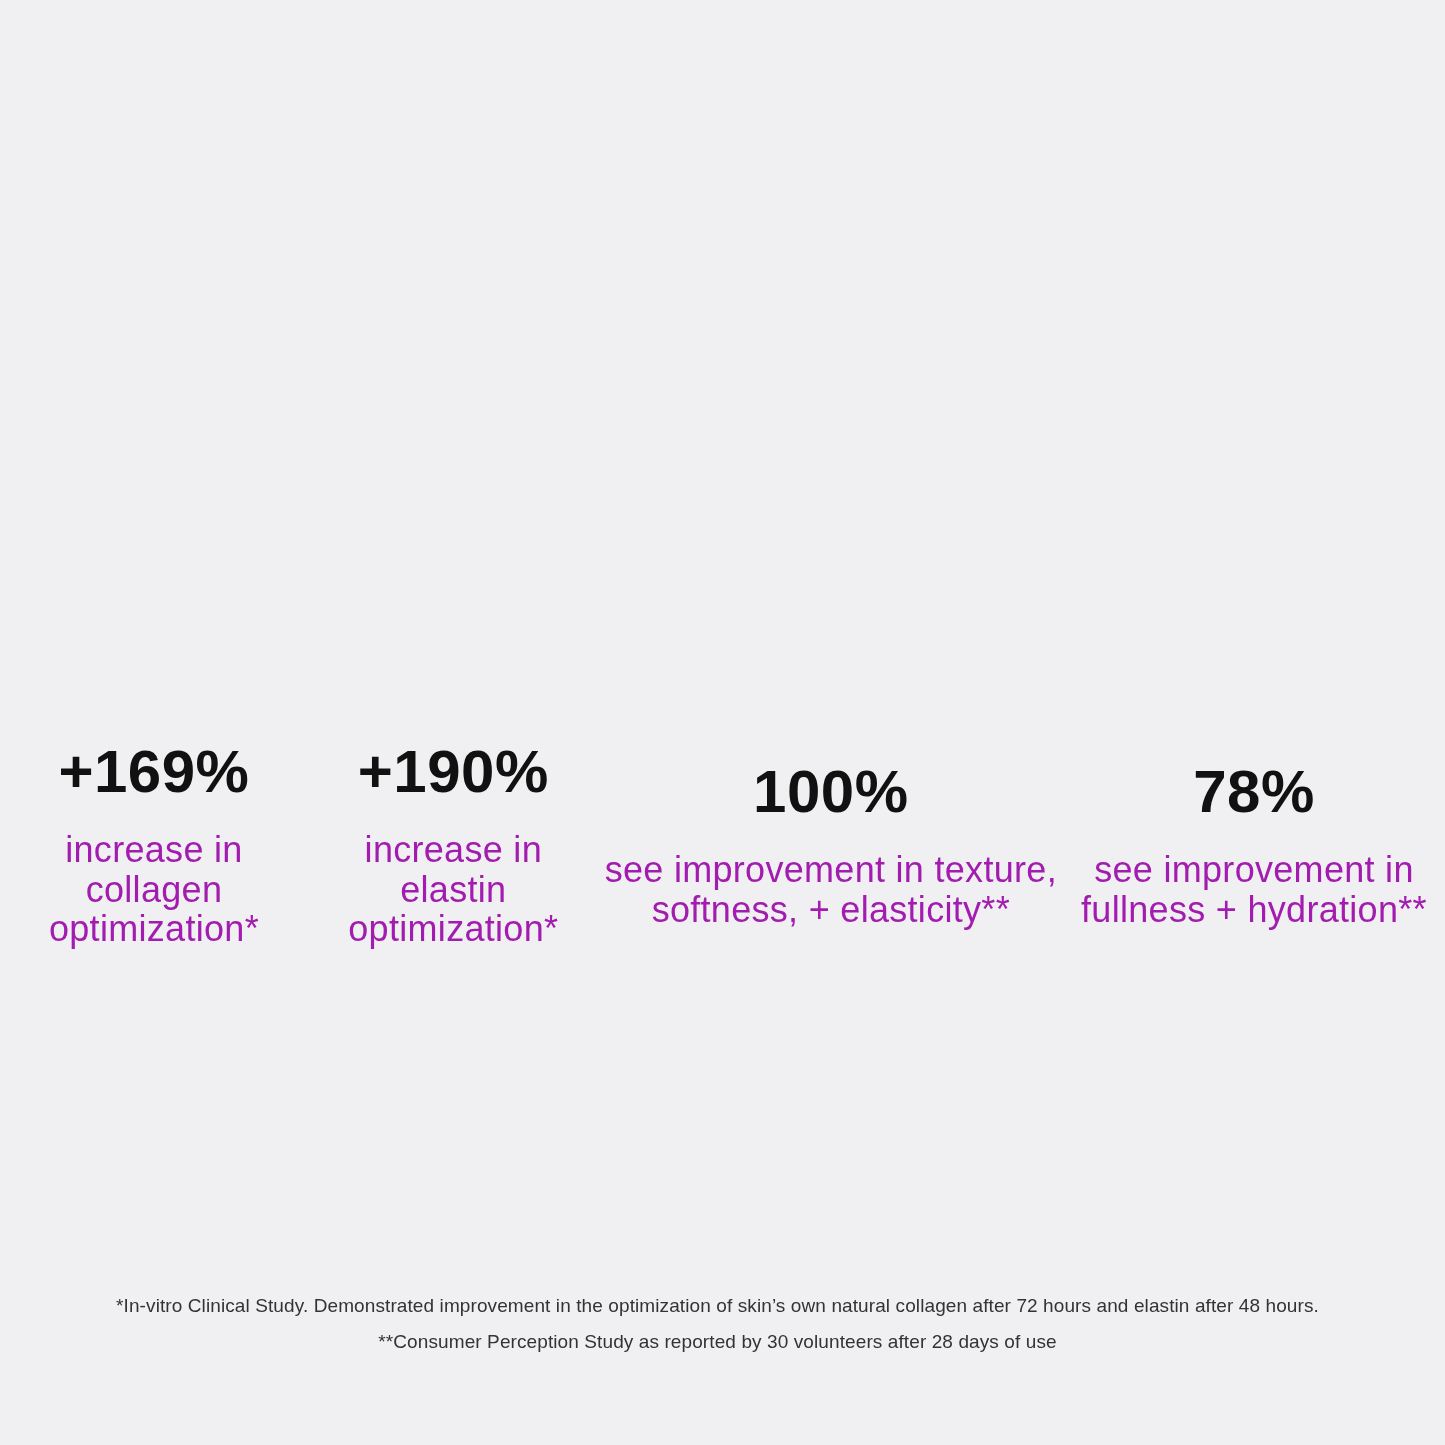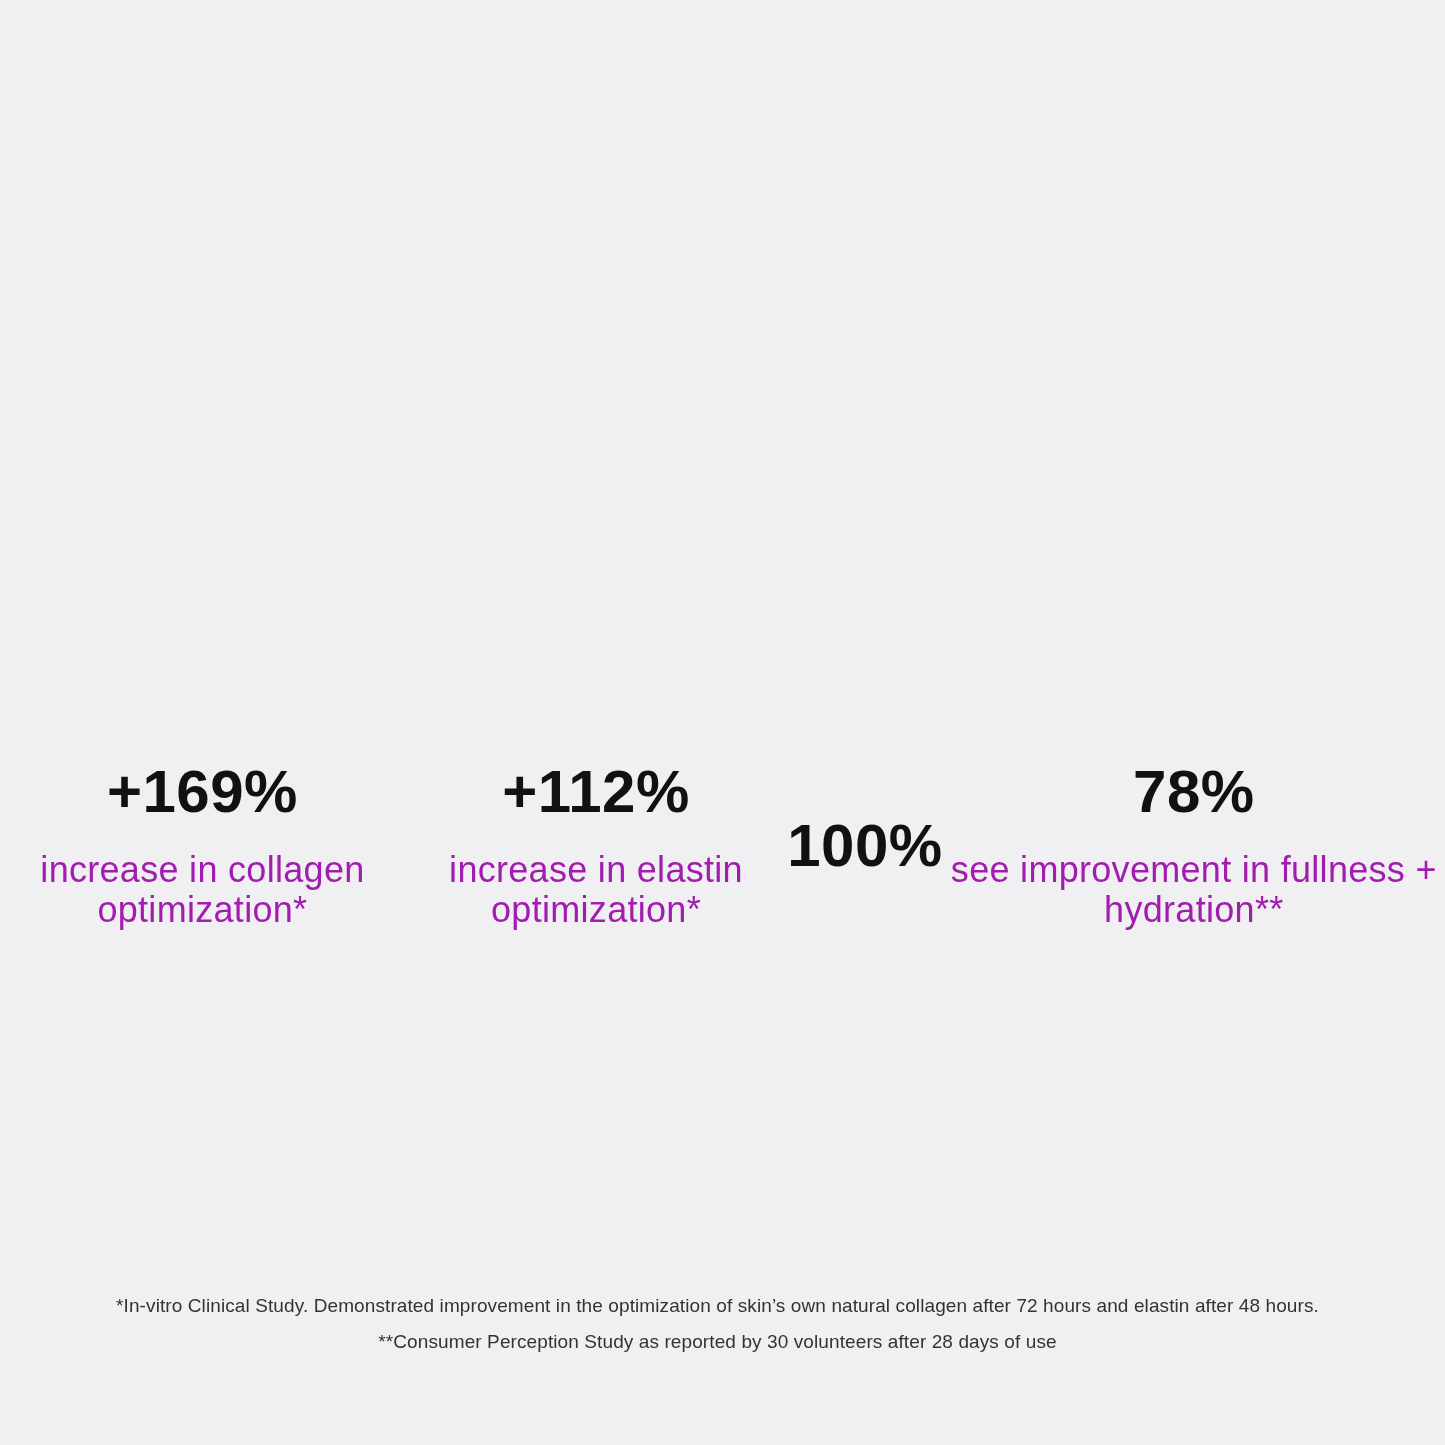--- a/index.html
+++ b/index.html
@@ -65,26 +65,27 @@
 <body>
 
 <div class="canvas">
 
   <div class="stat-section">
     <div class="stat-value">+169%</div>
     <div class="stat-label">increase in collagen optimization*</div>
   </div>
 
   <div class="stat-section">
-    <div class="stat-value">+112%</div>
+    <div class="stat-value">+190%</div>
     <div class="stat-label">increase in elastin optimization*</div>
   </div>
 
   <div class="stat-section">
     <div class="stat-value">100%</div>
+    <div class="stat-label">see improvement in texture, softness, + elasticity**</div>
   </div>
 
   <div class="stat-section">
     <div class="stat-value">78%</div>
     <div class="stat-label">see improvement in fullness + hydration**</div>
   </div>
 
   <div class="footnotes">
     <div class="footnote">*In-vitro Clinical Study. Demonstrated improvement in the optimization of skin’s own natural collagen after 72 hours and elastin after 48 hours.</div>
     <div class="footnote">**Consumer Perception Study as reported by 30 volunteers after 28 days of use</div>

